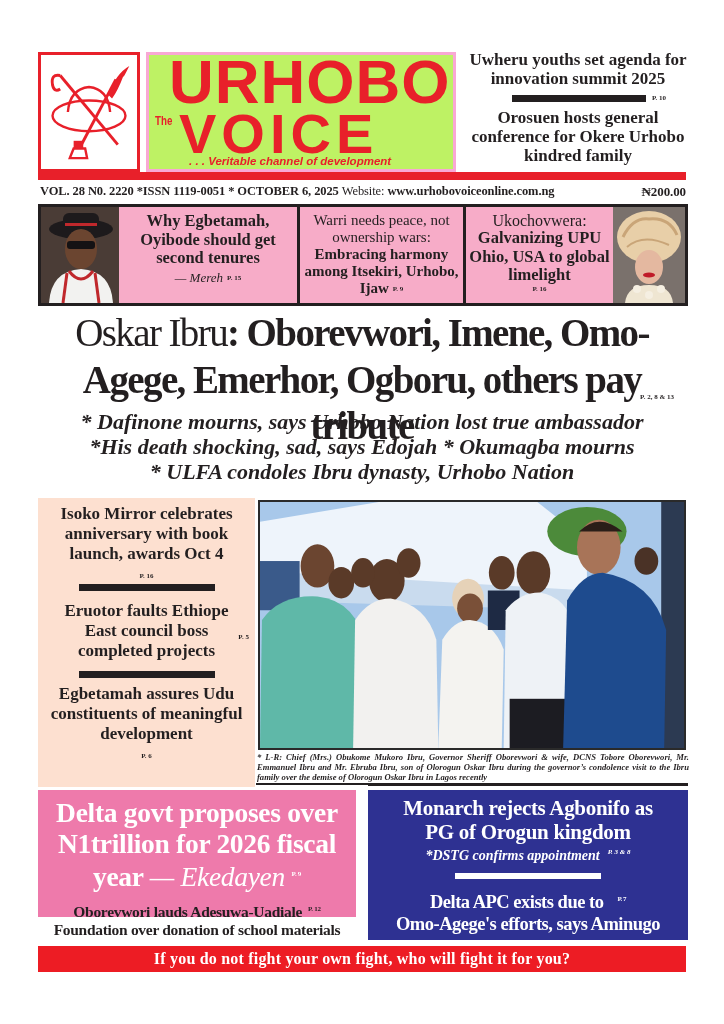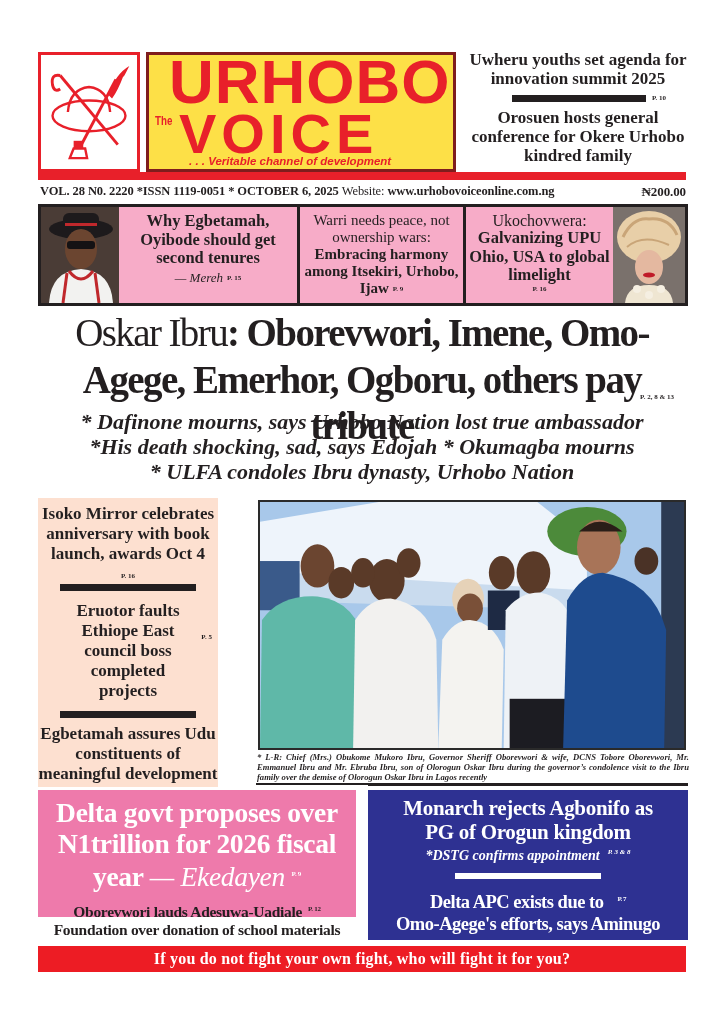--- a/index.html
+++ b/index.html
@@ -3,21 +3,21 @@
 <meta charset="utf-8">
 <style>
   * { margin: 0; padding: 0; box-sizing: border-box; }
   html, body { width: 724px; height: 1024px; background: #ffffff; overflow: hidden; }
   body { position: relative; font-family: "Liberation Serif", "DejaVu Serif", serif; color: #231f20; }
   .abs { position: absolute; }
 
   
   .logo-box { left: 38px; top: 52px; width: 102px; height: 120px; border: 3px solid #e8202a; background: #fff; }
   .logo-box svg { width: 100%; height: 100%; display: block; }
-  .title-box { left: 146px; top: 52px; width: 310px; height: 120px; border: 3px solid #7f1d1d; background: #fde047; }
+  .title-box { left: 146px; top: 52px; width: 310px; height: 120px; border: 3px solid #f9a8d4; background: #bef264; }
   .title-urhobo { position: absolute; left: 20px; top: -4px; width: 290px; font-family: "Liberation Sans", "DejaVu Sans", sans-serif; font-weight: 900; font-size: 62px; color: #e8202a; letter-spacing: 1px; line-height: 1; transform: scaleY(1.0); }
   .title-the { position: absolute; left: 6px; top: 58px; font-family: "Liberation Sans", "DejaVu Sans", sans-serif; font-weight: 700; font-size: 13px; color: #e8202a; transform: scaleX(0.75); transform-origin: left; }
   .title-voice { position: absolute; left: 30px; top: 51px; font-family: "Liberation Sans", "DejaVu Sans", sans-serif; font-weight: 900; font-size: 56px; color: #e8202a; letter-spacing: 5px; line-height: 1; }
   .title-tag { position: absolute; left: 40px; top: 100px; font-family: "Liberation Sans", "DejaVu Sans", sans-serif; font-weight: 700; font-style: italic; font-size: 11.5px; color: #e8202a; }
   .red-rule { left: 38px; top: 172px; width: 648px; height: 8px; background: #e8202a; }
 
   .ear-right { left: 468px; top: 50px; width: 220px; text-align: center; }
   .ear-head { font-weight: 700; font-size: 17px; line-height: 19px; color: #231f20; }
   .ear-bar-row { display: flex; align-items: center; justify-content: center; margin: 6px 0 6px 0; }
   .ear-bar { width: 134px; height: 7px; background: #231f20; margin-left: 22px; }
@@ -42,21 +42,21 @@
   .it { font-style: italic; font-weight: 400; font-size: 13px; text-align: center; }
   .pgs { font-size: 7px; font-weight: 700; vertical-align: middle; }
 
   
   .main-head { left: 30px; top: 313px; width: 664px; text-align: center; font-weight: 700; font-size: 39px; line-height: 44px; letter-spacing: -1.6px; transform: scaleY(1.05); }
   .main-head .light { font-weight: 400; }
   .main-pg { left: 640px; top: 393px; font-size: 7px; font-weight: 700; }
   .subheads { left: 30px; top: 409px; width: 664px; text-align: center; font-weight: 700; font-style: italic; font-size: 22px; line-height: 25px; }
 
   
-  .left-col { left: 38px; top: 498px; width: 180px; height: 289px; background: #fde0d0; text-align: center; padding-top: 6px; }
+  .left-col { left: 38px; top: 498px; width: 217px; height: 289px; background: #fde0d0; text-align: center; padding-top: 6px; }
   .lc-head { font-weight: 700; font-size: 17px; line-height: 20px; color: #231f20; }
   .lc-pg { font-size: 7px; font-weight: 700; margin-top: 8px; }
   .lc-bar { width: 136px; height: 7px; background: #231f20; margin: 4px auto 10px auto; }
 
   
   .photo { left: 258px; top: 500px; width: 428px; height: 250px; border: 2px solid #2a2a2a; overflow: hidden; background: #a9c6e6; }
   .photo svg { width: 100%; height: 100%; display: block; }
   .caption { left: 257px; top: 752px; width: 432px; font-weight: 700; font-style: italic; font-size: 8.6px; line-height: 10px; color: #231f20; text-align: justify; }
   .caption-rule { left: 256px; top: 783px; width: 432px; height: 2px; background: #231f20; }
 

